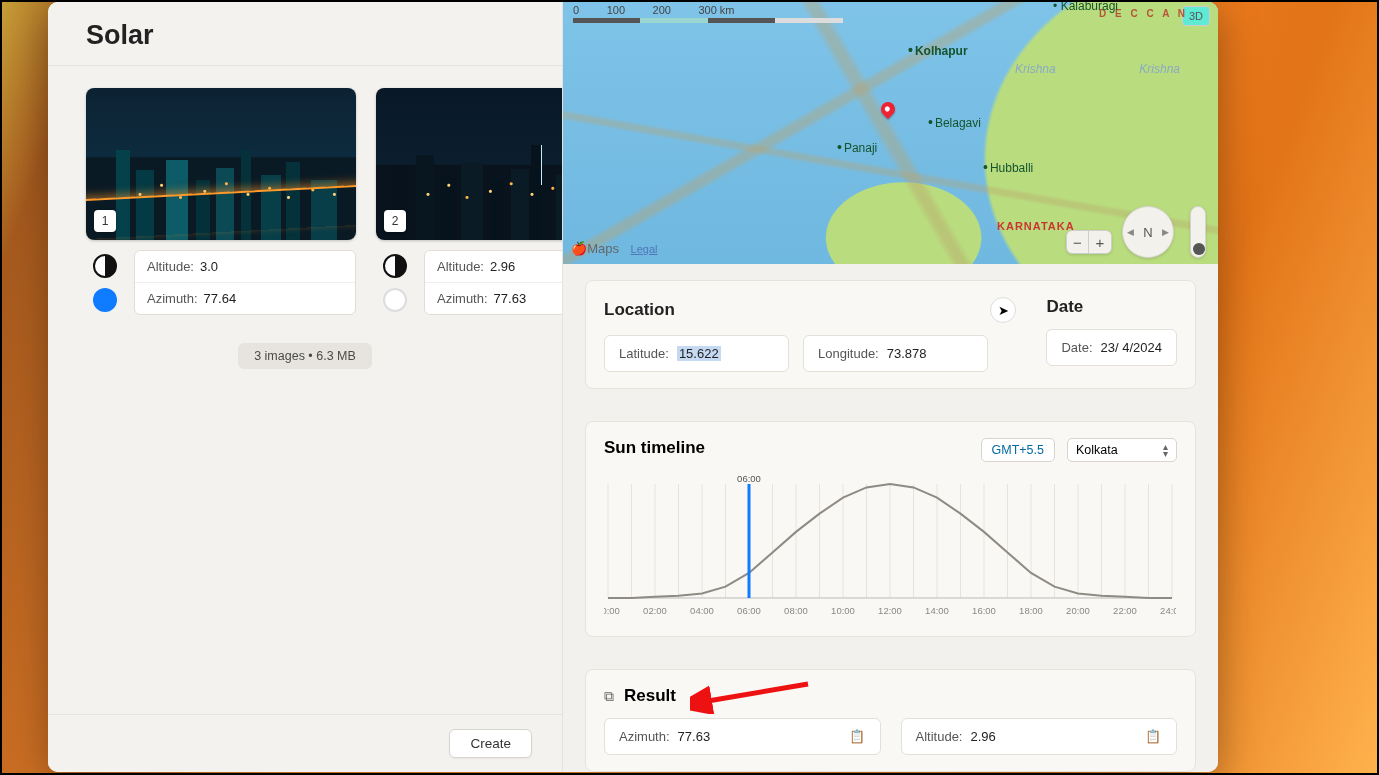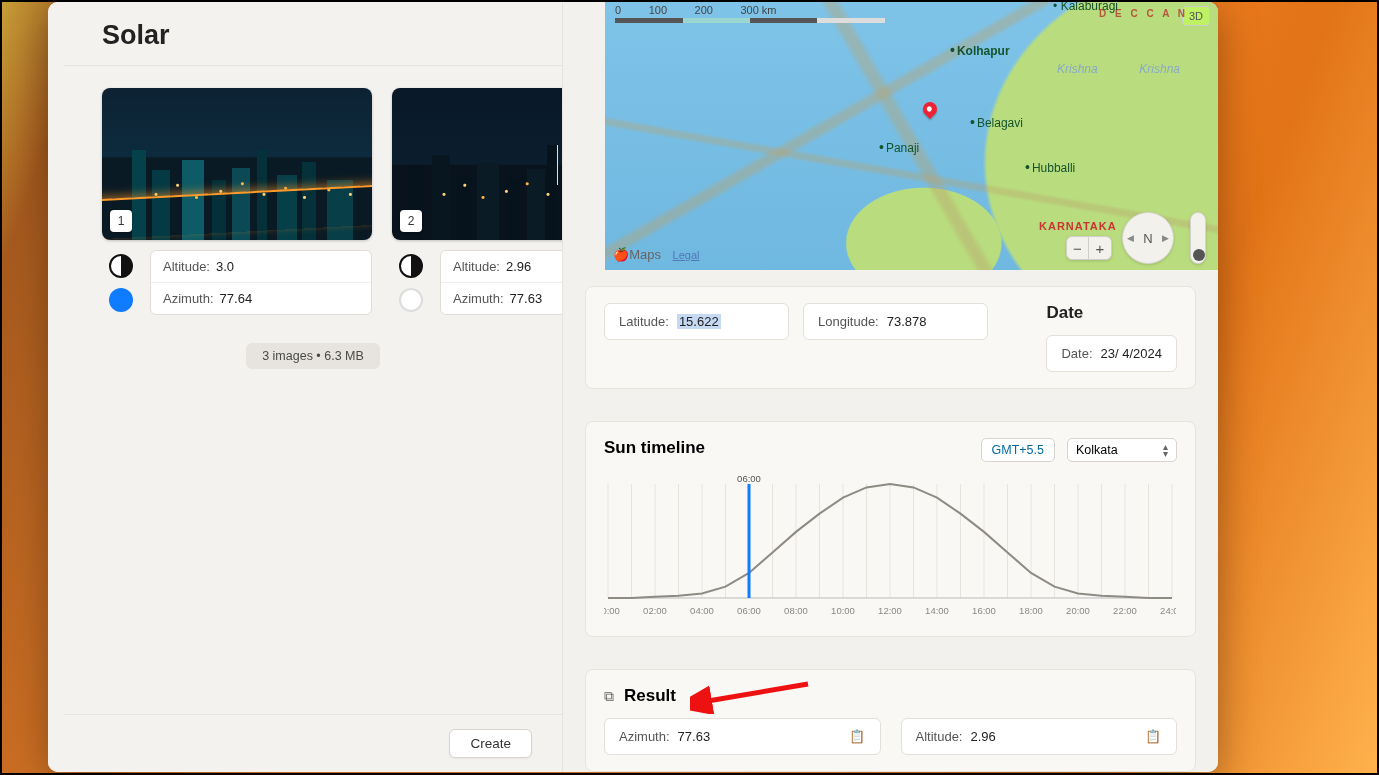--- a/index.html
+++ b/index.html
@@ -37,21 +37,20 @@
   font-size: 13px; color: #8c8a86; pointer-events: none;
 }
 .window-body {
   flex: 1; display: flex; overflow: hidden;
 }
 .left-pane {
   width: 515px; min-width: 515px;
   background: #f4f2ef;
   display: flex; flex-direction: column;
   border-right: 1px solid #e6e3de;
-  padding-left: 16px;
 }
 .lp-header {
   padding: 18px 38px 14px;
   font-size: 27px; font-weight: 700; color:#222;
   border-bottom: 1px solid #e6e3de;
 }
 .cards {
   padding: 22px 38px 0;
   display: flex; gap: 20px;
   overflow: hidden;
@@ -158,21 +157,21 @@
   padding:6px 20px; background:#fff; border:1px solid #d8d5cf; border-radius:6px;
   font-size:13.5px; color:#333; box-shadow:0 1px 2px rgba(0,0,0,.05);
   cursor:pointer;
 }
 
 .right-pane {
   flex:1; background:#f3f1ed; overflow:hidden;
   display:flex; flex-direction:column;
 }
 .map {
-  height: 288px; position: relative; overflow:hidden;margin-left:42px;
+  height: 288px; position: relative; overflow:hidden;
 }
 .map-land {
   position:absolute; inset:0;
   background:
     radial-gradient(ellipse 420px 360px at 100% 60%, #b9dd7e 0%, #b9dd7e 55%, transparent 56%),
     radial-gradient(ellipse 140px 100px at 52% 90%, #b9dd7e 0%, #b9dd7e 55%, transparent 56%),
     linear-gradient(180deg,#7fc3e8 0%, #6fb8e0 100%);
 }
 .roads {
   position:absolute; inset:0;
@@ -188,21 +187,21 @@
 .pin {
   position:absolute; width:14px; height:14px; background:#e23; border-radius:50% 50% 50% 0;
   transform: rotate(-45deg); box-shadow:-1px 1px 2px rgba(0,0,0,.3);
 }
 .pin::after { content:""; position:absolute; left:4px; top:4px; width:5px; height:5px; background:#fff; border-radius:50%; }
 .scale {
   position:absolute; top:2px; left:10px; font-size:11px; color:#444;
 }
 .scale .bar { width:270px; height:5px; background:linear-gradient(90deg,#555 0 25%, #9bd6d0 25% 50%, #555 50% 75%, #ddd 75% 100%); margin-top:2px;}
 .map .threeD {
-  position:absolute; right:8px; top:4px; background:#bef264; border:1px solid #ccc; border-radius:4px;
+  position:absolute; right:8px; top:4px; background:#5eead4; border:1px solid #ccc; border-radius:4px;
   font-size:11px; padding:3px 6px; color:#555;
 }
 .map .attrib {
   position:absolute; left:8px; bottom:8px; font-size:13px; color:#666;
 }
 .map .attrib a { color:#5077b8; text-decoration:underline; margin-left:8px; font-size:11px;}
 .map .zoom {
   position:absolute; right:106px; bottom:10px; display:flex;
   background:#f3f1ec; border:1px solid #d0ceca; border-radius:6px;
   box-shadow:0 1px 3px rgba(0,0,0,.15);
@@ -371,20 +370,25 @@
           <div class="zoom">
             <button>−</button>
             <button>+</button>
           </div>
           <div class="compass">N</div>
           <div class="look"></div>
         </div>
 
         <div class="panel" style="display:flex; gap:20px;">
           <div style="flex:1.4;">
+            <div class="panel-head">
+              <h3>Location</h3>
+              <div class="spacer"></div>
+              <div class="loc-arrow">➤</div>
+            </div>
             <div class="fields">
               <div class="field">
                 <span class="lbl">Latitude:</span>
                 <span class="val sel">15.622</span>
               </div>
               <div class="field">
                 <span class="lbl">Longitude:</span>
                 <span class="val">73.878</span>
               </div>
             </div>

